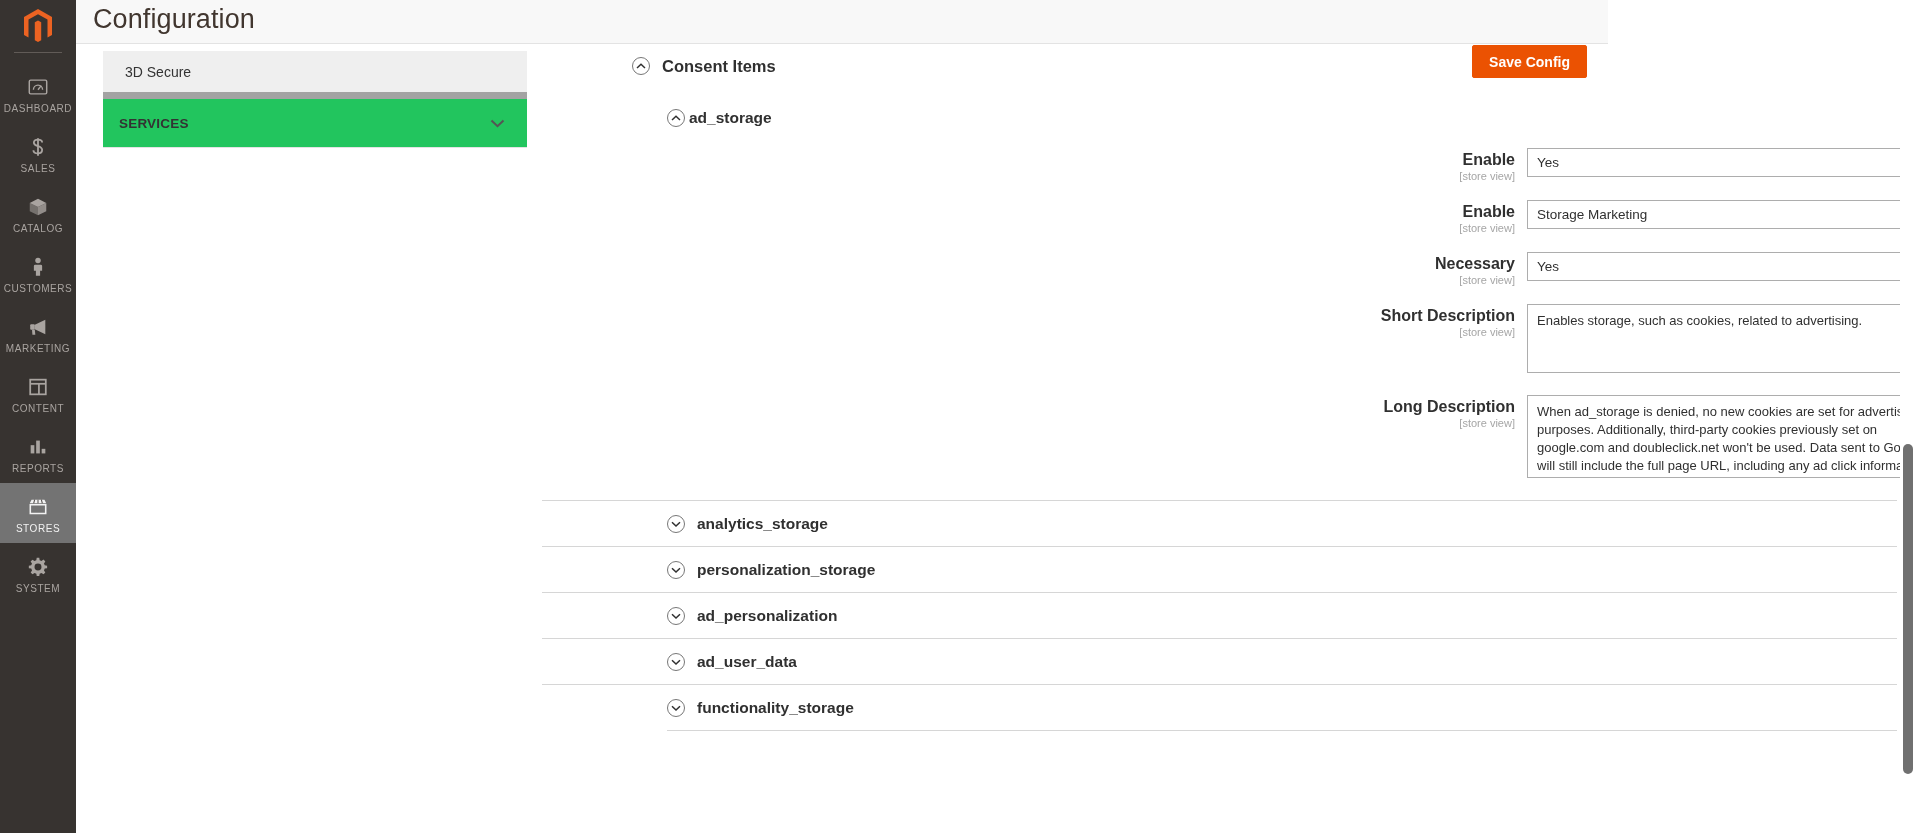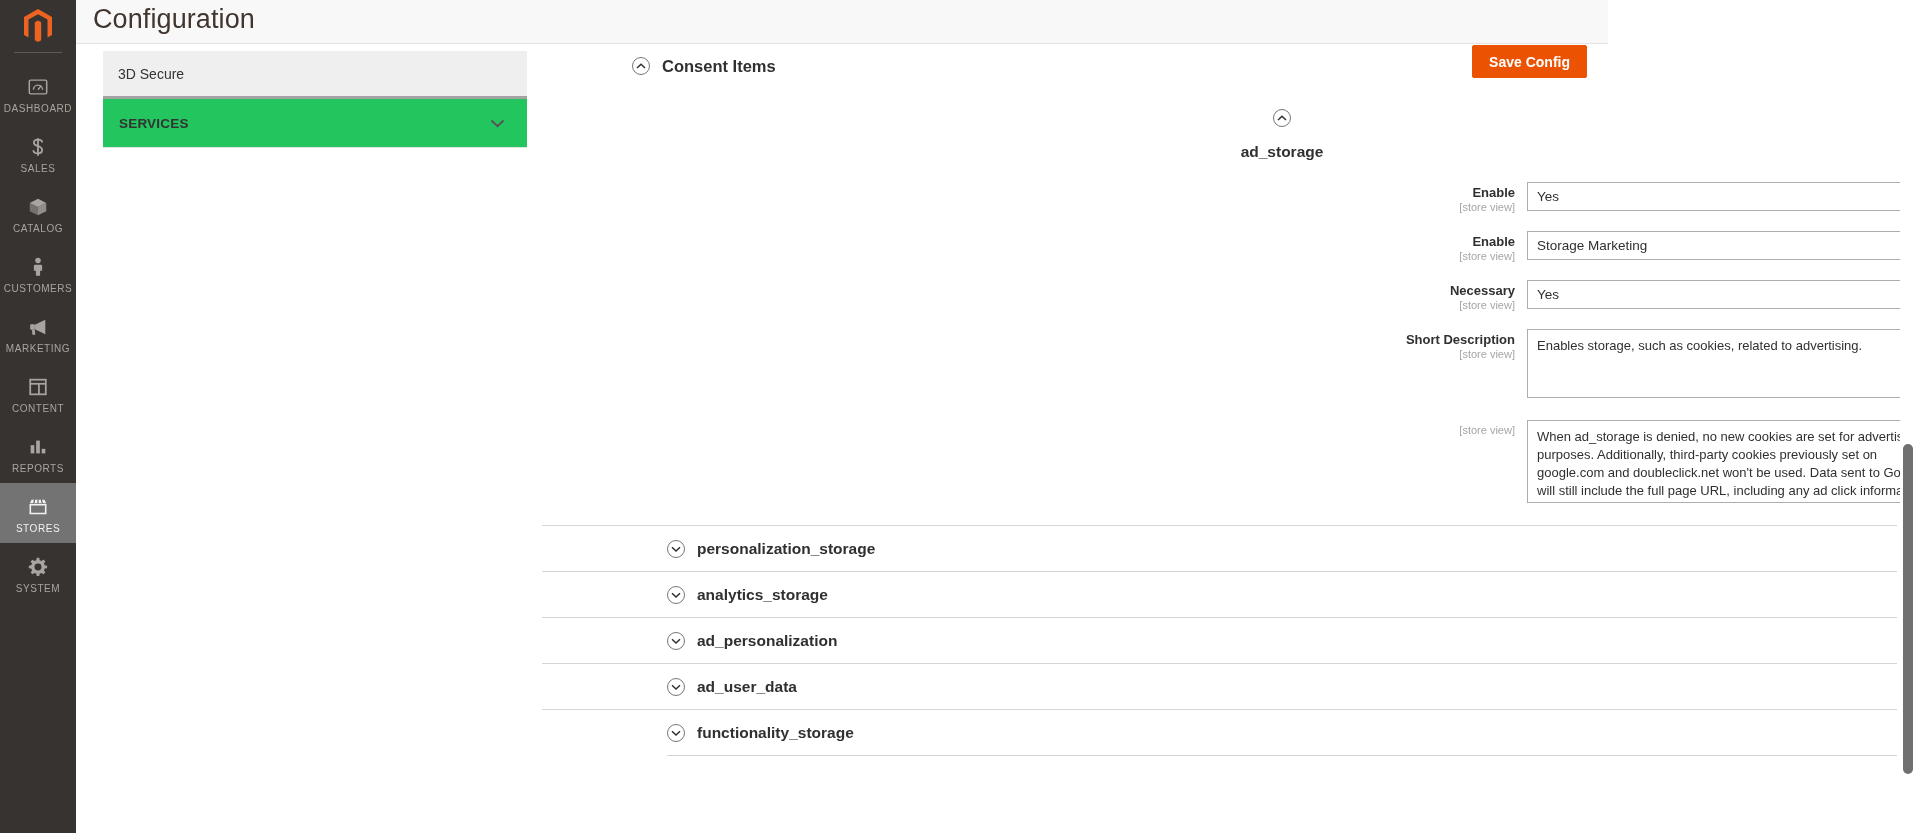--- a/index.html
+++ b/index.html
@@ -62,23 +62,23 @@
     font-family: "Liberation Sans", sans-serif;
     font-size: 14px; font-weight: 700; cursor: pointer; margin-top: 40px;
   }
 
   
   .config-nav {
     position: absolute; left: 103px; top: 51px; width: 424px;
   }
   .cfg-leaf {
     height: 48px; background: #efefef;
-    border-bottom: 3px solid #a3a3a3;
+    border-bottom: 7px solid #a3a3a3;
     display: flex; align-items: center;
-    padding-left: 15px;
+    padding-left: 22px;
     font-size: 14px; color: #333333; cursor: pointer;
   }
   .cfg-group {
     height: 49px; background: #22c55e;
     border-bottom: 1px solid #e3e3e3;
     display: flex; align-items: center; justify-content: space-between;
     padding: 0 22px 0 16px; cursor: pointer;
   }
   .cfg-group-label {
     font-size: 13.5px; font-weight: 700; color: #333333;
@@ -90,43 +90,42 @@
   .main { position: absolute; left: 527px; top: 44px; width: 1370px; }
 
   .sec-head {
     display: flex; gap: 12px;
     padding: 13px 0 0 105px;
   }
   .sec-head .ttl {
     font-size: 16.5px; font-weight: 700; color: #303030;
   }
   .sub-head {
-    display: flex; align-items: center; gap: 16px;
+    display: flex; align-items: center; gap: 4px;
     padding: 33px 0 0 140px;
-    flex-direction: column;
   }
   .sub-head .ttl {
     font-size: 15.5px; font-weight: 700; color: #303030;
   }
   .circ {
     display: inline-flex; align-items: center; justify-content: center;
     width: 18px; height: 18px; flex: 0 0 18px;
     border: 1px solid #777777; border-radius: 50%;
     color: #303030; cursor: pointer;
   }
   .circ svg { display: block; }
 
   .fields { padding: 21px 0 0 0; }
   .frow { display: flex; align-items: flex-start; margin-bottom: 18px; }
   .flabel {
     width: 1000px; padding-right: 12px; text-align: right;
     padding-top: 3px; flex: 0 0 1000px;
   }
   .flabel .lt {
-    display: block; font-size: 13px; font-weight: 700; color: #303030; text-align: right;
+    display: block; font-size: 16px; font-weight: 700; color: #303030; text-align: right;
   }
   .flabel .sv {
     display: block; font-size: 11px; color: #a6a6a6; margin-top: 1px;
   }
   .fctrl { position: relative; }
 
   .sel-wrap {
     position: relative; width: 426px; height: 29px;
     border: 1px solid #adadad; background: #ffffff;
   }
@@ -367,45 +366,46 @@
           <span class="sv">[store view]</span>
         </div>
         <div class="fctrl">
           <textarea class="ta short" style="">Enables storage, such as cookies, related to advertising.</textarea>
           
         </div>
       </div>
 
       <div class="frow">
         <div class="flabel">
+          <span class="lt">Long Description</span>
           <span class="sv">[store view]</span>
         </div>
         <div class="fctrl">
           <textarea class="ta long" style="">When ad_storage is denied, no new cookies are set for advertising purposes. Additionally, third-party cookies previously set on google.com and doubleclick.net won't be used. Data sent to Google will still include the full page URL, including any ad click information in the URL parameters.</textarea>
           
         </div>
       </div>
     </div>
 
     <div class="acc-list">
       <div class="acc-row">
         <span class="circ">
           <svg width="10" height="6" viewBox="0 0 10 6" fill="none" stroke="currentColor" stroke-width="1.5">
               <path d="M1 1.3 L5 5 L9 1.3"></path>
             </svg>
         </span>
-        <span class="ttl">personalization_storage</span>
+        <span class="ttl">analytics_storage</span>
       </div>
       <div class="acc-row">
         <span class="circ">
           <svg width="10" height="6" viewBox="0 0 10 6" fill="none" stroke="currentColor" stroke-width="1.5">
               <path d="M1 1.3 L5 5 L9 1.3"></path>
             </svg>
         </span>
-        <span class="ttl">analytics_storage</span>
+        <span class="ttl">personalization_storage</span>
       </div>
       <div class="acc-row">
         <span class="circ">
           <svg width="10" height="6" viewBox="0 0 10 6" fill="none" stroke="currentColor" stroke-width="1.5">
               <path d="M1 1.3 L5 5 L9 1.3"></path>
             </svg>
         </span>
         <span class="ttl">ad_personalization</span>
       </div>
       <div class="acc-row">

